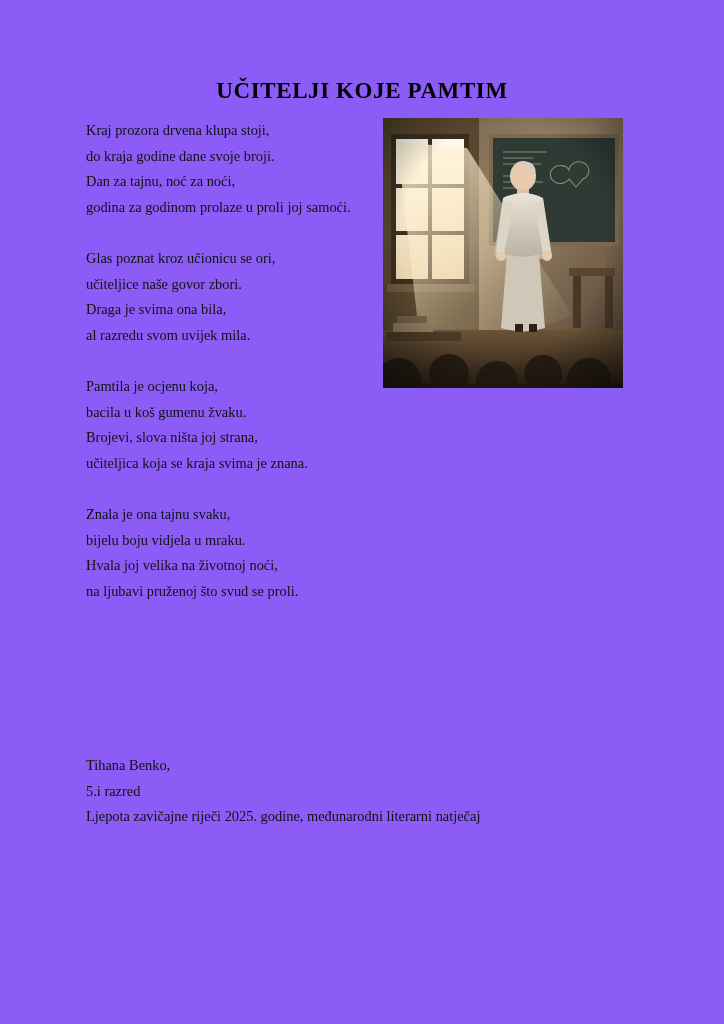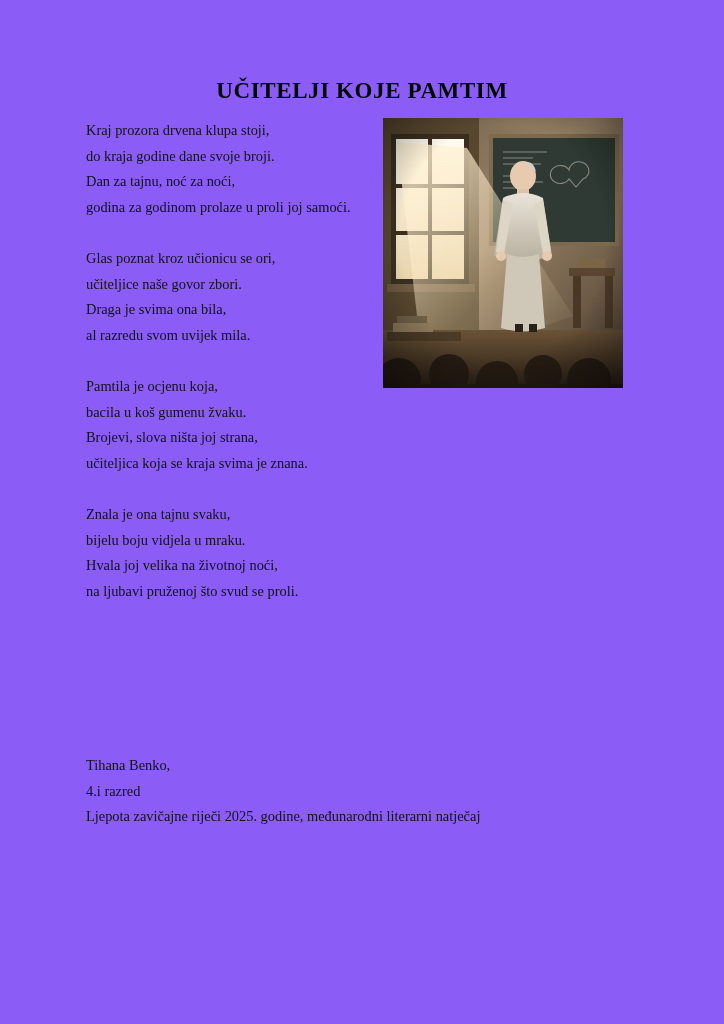--- a/index.html
+++ b/index.html
@@ -193,17 +193,17 @@
         <circle cx="206" cy="262" r="22"></circle>
         <rect x="0" y="266" width="240" height="12"></rect>
       </g>
 
       <rect x="0" y="0" width="240" height="270" fill="url(#vign)"></rect>
     </svg>
   </div>
 
   <div class="signature">
     <div class="line">Tihana Benko,</div>
-    <div class="line">4.i razred</div>
+    <div class="line">5.i razred</div>
     <div class="line">Ljepota zavičajne riječi 2025. godine, međunarodni literarni natječaj</div>
   </div>
 
 </div>
 
 </body></html>

